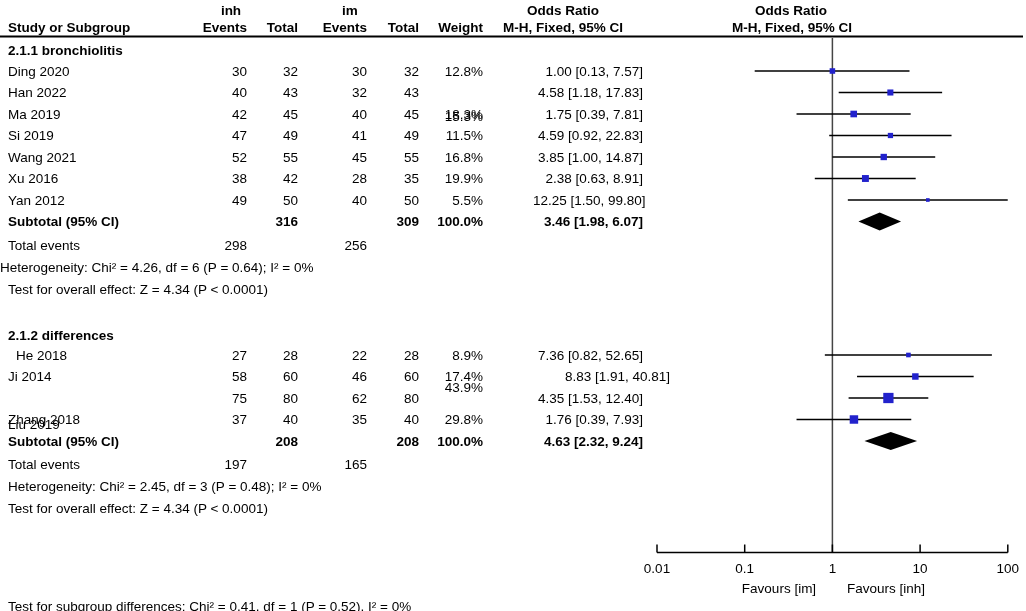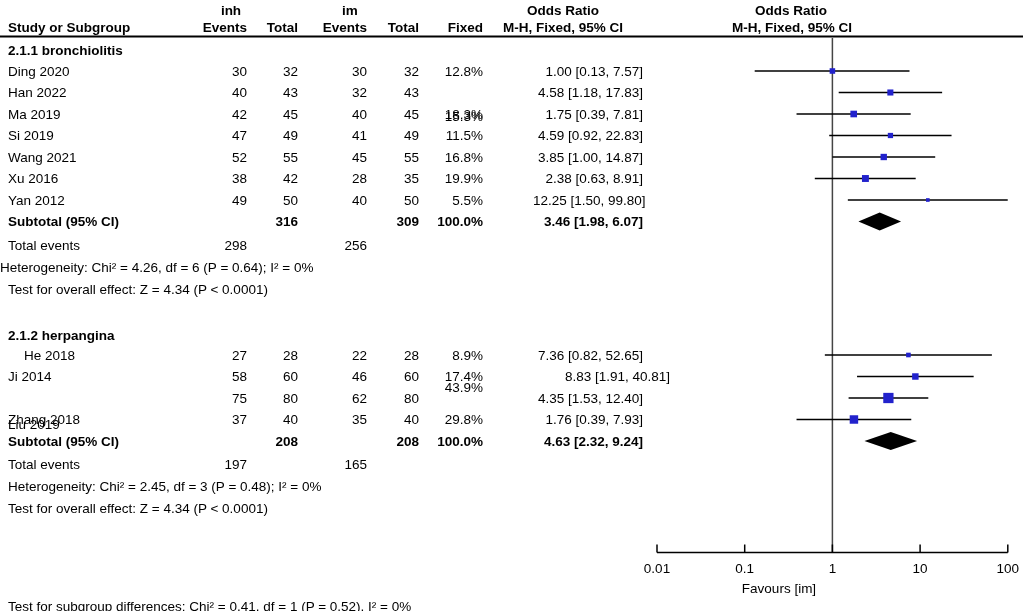--- a/index.html
+++ b/index.html
@@ -19,25 +19,26 @@
   <div class="t b ac" style="left:181px;top:2px;width:100px;">inh</div>
   <div class="t b ac" style="left:300px;top:2px;width:100px;">im</div>
   <div class="t b ac" style="left:463px;top:2px;width:200px;">Odds Ratio</div>
   <div class="t b ac" style="left:691px;top:2px;width:200px;">Odds Ratio</div>
 
   <div class="t b" style="left:8px;top:19px;">Study or Subgroup</div>
   <div class="t b ar" style="left:157px;top:19px;width:90px;">Events</div>
   <div class="t b ar" style="left:208px;top:19px;width:90px;">Total</div>
   <div class="t b ar" style="left:277px;top:19px;width:90px;">Events</div>
   <div class="t b ar" style="left:329px;top:19px;width:90px;">Total</div>
-  <div class="t b ar" style="left:393px;top:19px;width:90px;">Fixed</div>
+  <div class="t b ar" style="left:393px;top:19px;width:90px;">Weight</div>
   <div class="t b ac" style="left:463px;top:19px;width:200px;">M-H, Fixed, 95% CI</div>
   <div class="t b ac" style="left:692px;top:19px;width:200px;">M-H, Fixed, 95% CI</div>
 
   <div class="t ac" style="left:679px;top:580px;width:200px;">Favours [im]</div>
+  <div class="t ac" style="left:786px;top:580px;width:200px;">Favours [inh]</div>
 
   <div class="t" style="left:8px;top:598px;">Test for subgroup differences: Chi² = 0.41, df = 1 (P = 0.52), I² = 0%</div>
 
   <div id="rows">
       <div class="t ac" style="top: 560px; left: 547px; width: 220px;">0.01</div>
       <div class="t ac" style="top: 560px; left: 634.7px; width: 220px;">0.1</div>
       <div class="t ac" style="top: 560px; left: 722.4px; width: 220px;">1</div>
       <div class="t ac" style="top: 560px; left: 810.1px; width: 220px;">10</div>
       <div class="t ac" style="top: 560px; left: 897.8px; width: 220px;">100</div>
       <div class="t b" style="top: 42px; left: 8px;">2.1.1 bronchiolitis</div>
@@ -93,22 +94,22 @@
       <div class="t b" style="top: 213px; left: 8px;">Subtotal (95% CI)</div>
       <div class="t b ar" style="top: 213px; left: 188px; width: 110px;">316</div>
       <div class="t b ar" style="top: 213px; left: 309px; width: 110px;">309</div>
       <div class="t b ar" style="top: 213px; left: 373px; width: 110px;">100.0%</div>
       <div class="t b ar" style="top: 213px; left: 533px; width: 110px;">3.46 [1.98, 6.07]</div>
       <div class="t" style="top: 237px; left: 8px;">Total events</div>
       <div class="t ar" style="top: 237px; left: 137px; width: 110px;">298</div>
       <div class="t ar" style="top: 237px; left: 257px; width: 110px;">256</div>
       <div class="t" style="top: 259px; left: 0;">Heterogeneity: Chi² = 4.26, df = 6 (P = 0.64); I² = 0%</div>
       <div class="t" style="top: 281px; left: 8px;">Test for overall effect: Z = 4.34 (P &lt; 0.0001)</div>
-      <div class="t b" style="top: 327px; left: 8px;">2.1.2 herpangina</div>
-      <div class="t" style="top: 347px; left: 24px; text-align: right;">He 2018</div>
+      <div class="t b" style="top: 327px; left: 8px;">2.1.2 differences</div>
+      <div class="t" style="top: 347px; left: 16px; text-align: right;">He 2018</div>
       <div class="t ar" style="top: 347px; left: 137px; width: 110px;">27</div>
       <div class="t ar" style="top: 347px; left: 188px; width: 110px;">28</div>
       <div class="t ar" style="top: 347px; left: 257px; width: 110px;">22</div>
       <div class="t ar" style="top: 347px; left: 309px; width: 110px;">28</div>
       <div class="t ar" style="top: 347px; left: 373px; width: 110px;">8.9%</div>
       <div class="t ar" style="top: 347px; left: 533px; width: 110px;">7.36 [0.82, 52.65]</div>
       <div class="t" style="top: 368px; left: 8px;">Ji 2014</div>
       <div class="t ar" style="top: 368px; left: 137px; width: 110px;">58</div>
       <div class="t ar" style="top: 368px; left: 188px; width: 110px;">60</div>
       <div class="t ar" style="top: 368px; left: 257px; width: 110px;">46</div>

